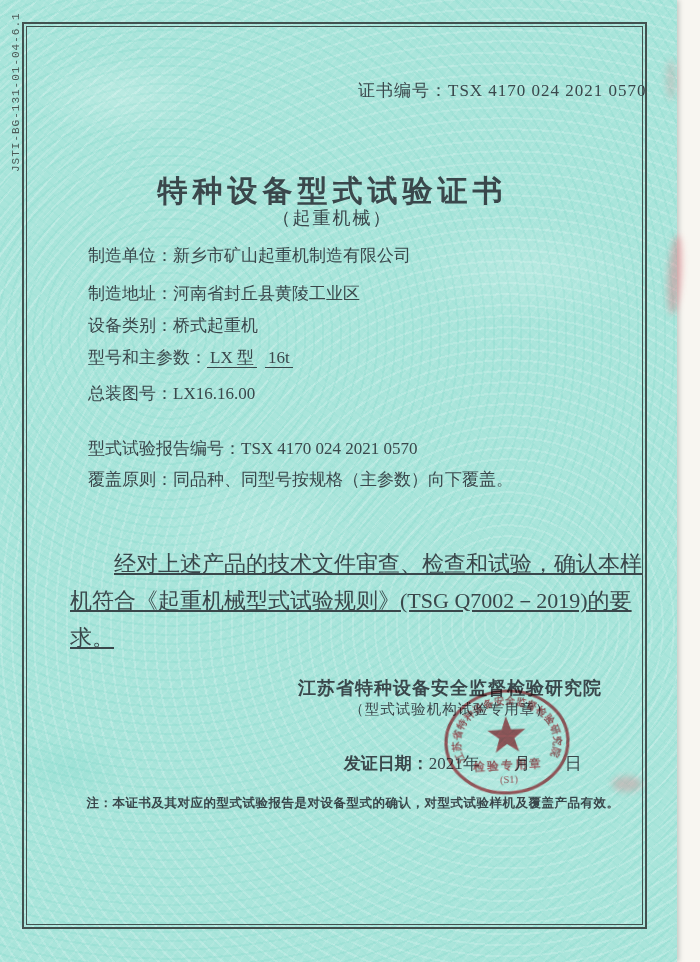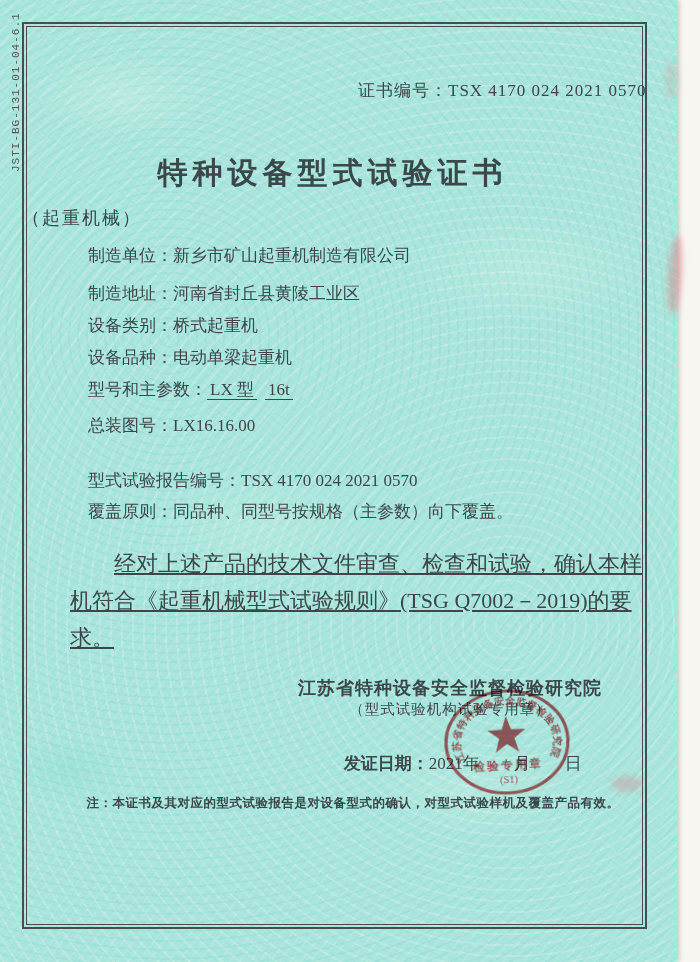--- a/index.html
+++ b/index.html
@@ -36,25 +36,25 @@
     position:absolute;left:10px;top:172px;
     transform:rotate(-90deg);transform-origin:top left;
     white-space:nowrap;
     font-family:"Liberation Mono","DejaVu Sans Mono",monospace;
     font-size:11px;letter-spacing:1px;color:#4c5a57;
   }
   .cert-no{
     position:absolute;left:338px;top:79px;font-size:17px;letter-spacing:1px;margin-left:20px;
   }
   .title{
-    position:absolute;left:22px;top:153px;width:621px;text-align:center;
+    position:absolute;left:22px;top:171px;width:621px;text-align:center;
     font-size:30px;font-weight:bold;letter-spacing:5px;
   }
   .subtitle{
-    position:absolute;left:22px;top:206px;width:621px;text-align:left;
+    position:absolute;left:22px;top:206px;width:621px;text-align:center;
     font-size:18px;letter-spacing:2px;
   }
   .fields{
     position:absolute;left:88px;top:246px;width:545px;font-size:17px;
   }
   .frow{line-height:19px;margin-bottom:13px;}
   .frow .lbl{font-weight:normal;}
   .gap-xl{margin-bottom:19px;}
   .gap-lg{margin-bottom:17px;}
   .gap-sm{margin-bottom:12px;margin-top:36px;}
@@ -110,23 +110,20 @@
   <div class="fields ink">
     <div class="frow gap-xl">
       <span class="lbl">制造单位：</span><span>新乡市矿山起重机制造有限公司</span>
     </div>
     <div class="frow">
       <span class="lbl">制造地址：</span><span>河南省封丘县黄陵工业区</span>
     </div>
     <div class="frow">
       <span class="lbl">设备类别：</span><span>桥式起重机</span>
     </div>
-    <div class="frow">
-      <span class="lbl">设备品种：</span><span>电动单梁起重机</span>
-    </div>
     <div class="frow gap-lg">
       <span class="lbl">型号和主参数：</span><span class="uline">LX 型</span><span class="sp"></span><span class="uline">16t</span>
     </div>
     <div class="frow gap-lg">
       <span class="lbl">总装图号：</span><span>LX16.16.00</span>
     </div>
     <div class="frow gap-sm">
       <span class="lbl">型式试验报告编号：</span><span>TSX 4170 024 2021 0570</span>
     </div>
     <div class="frow">

